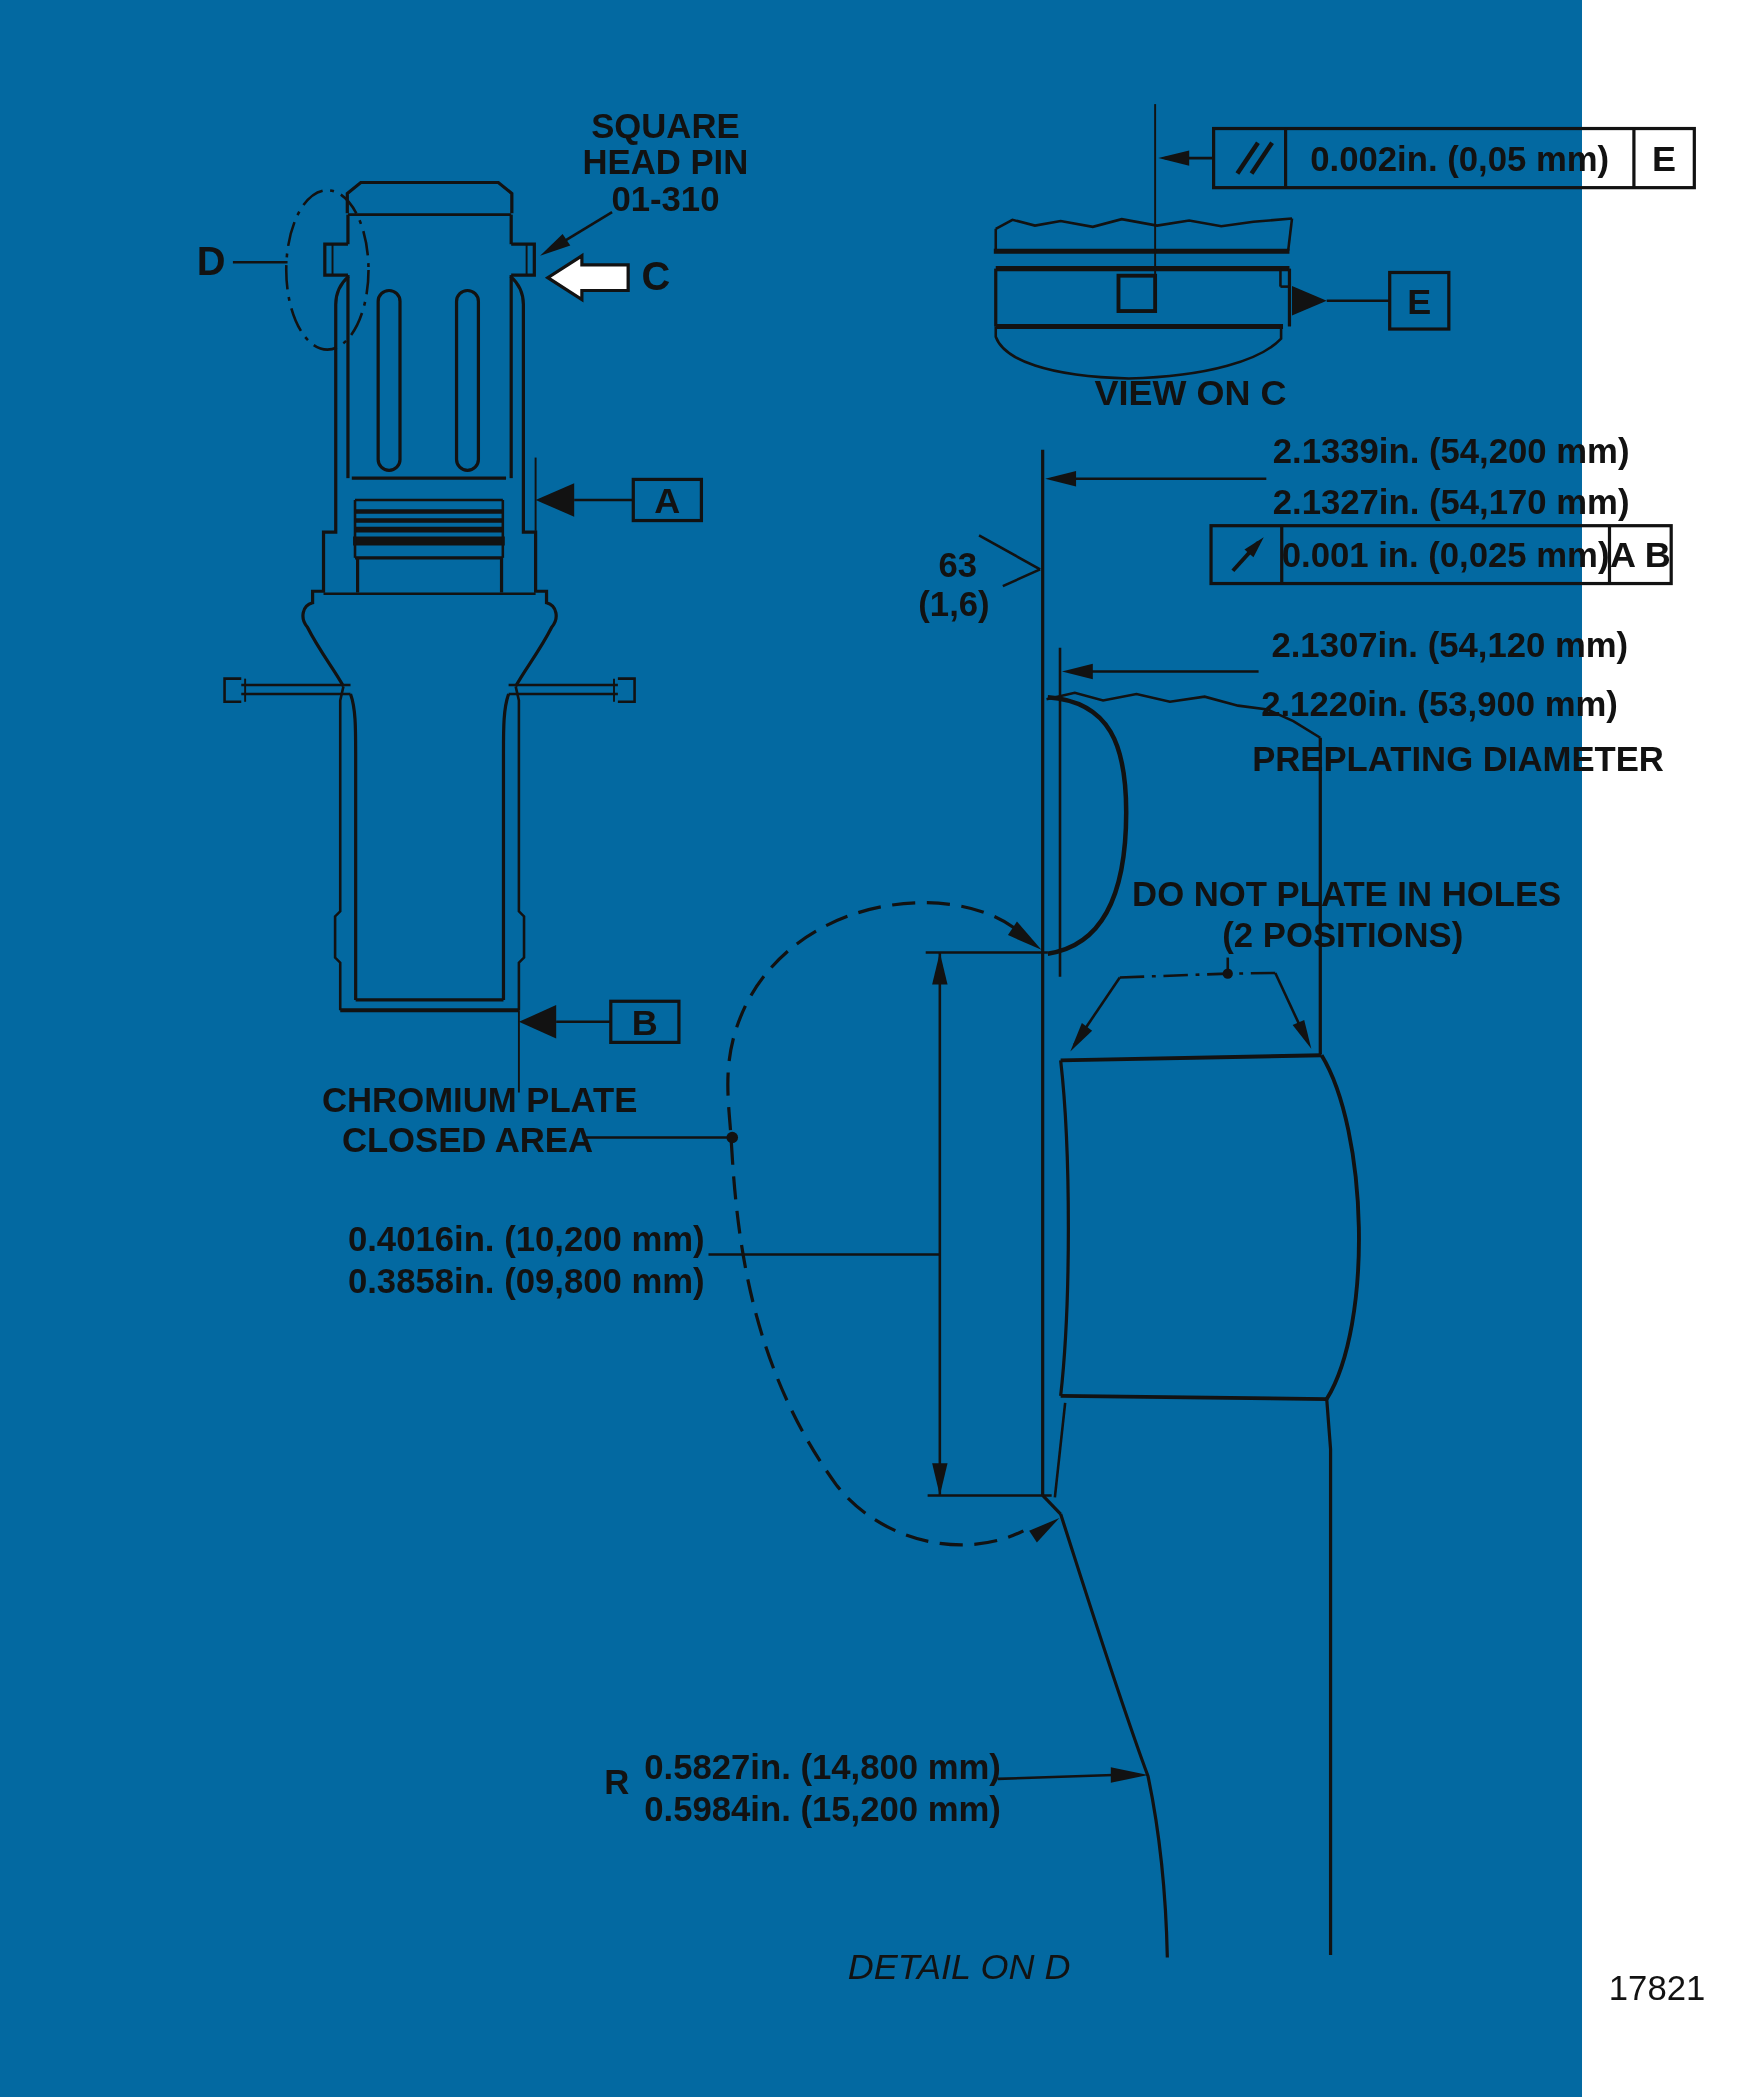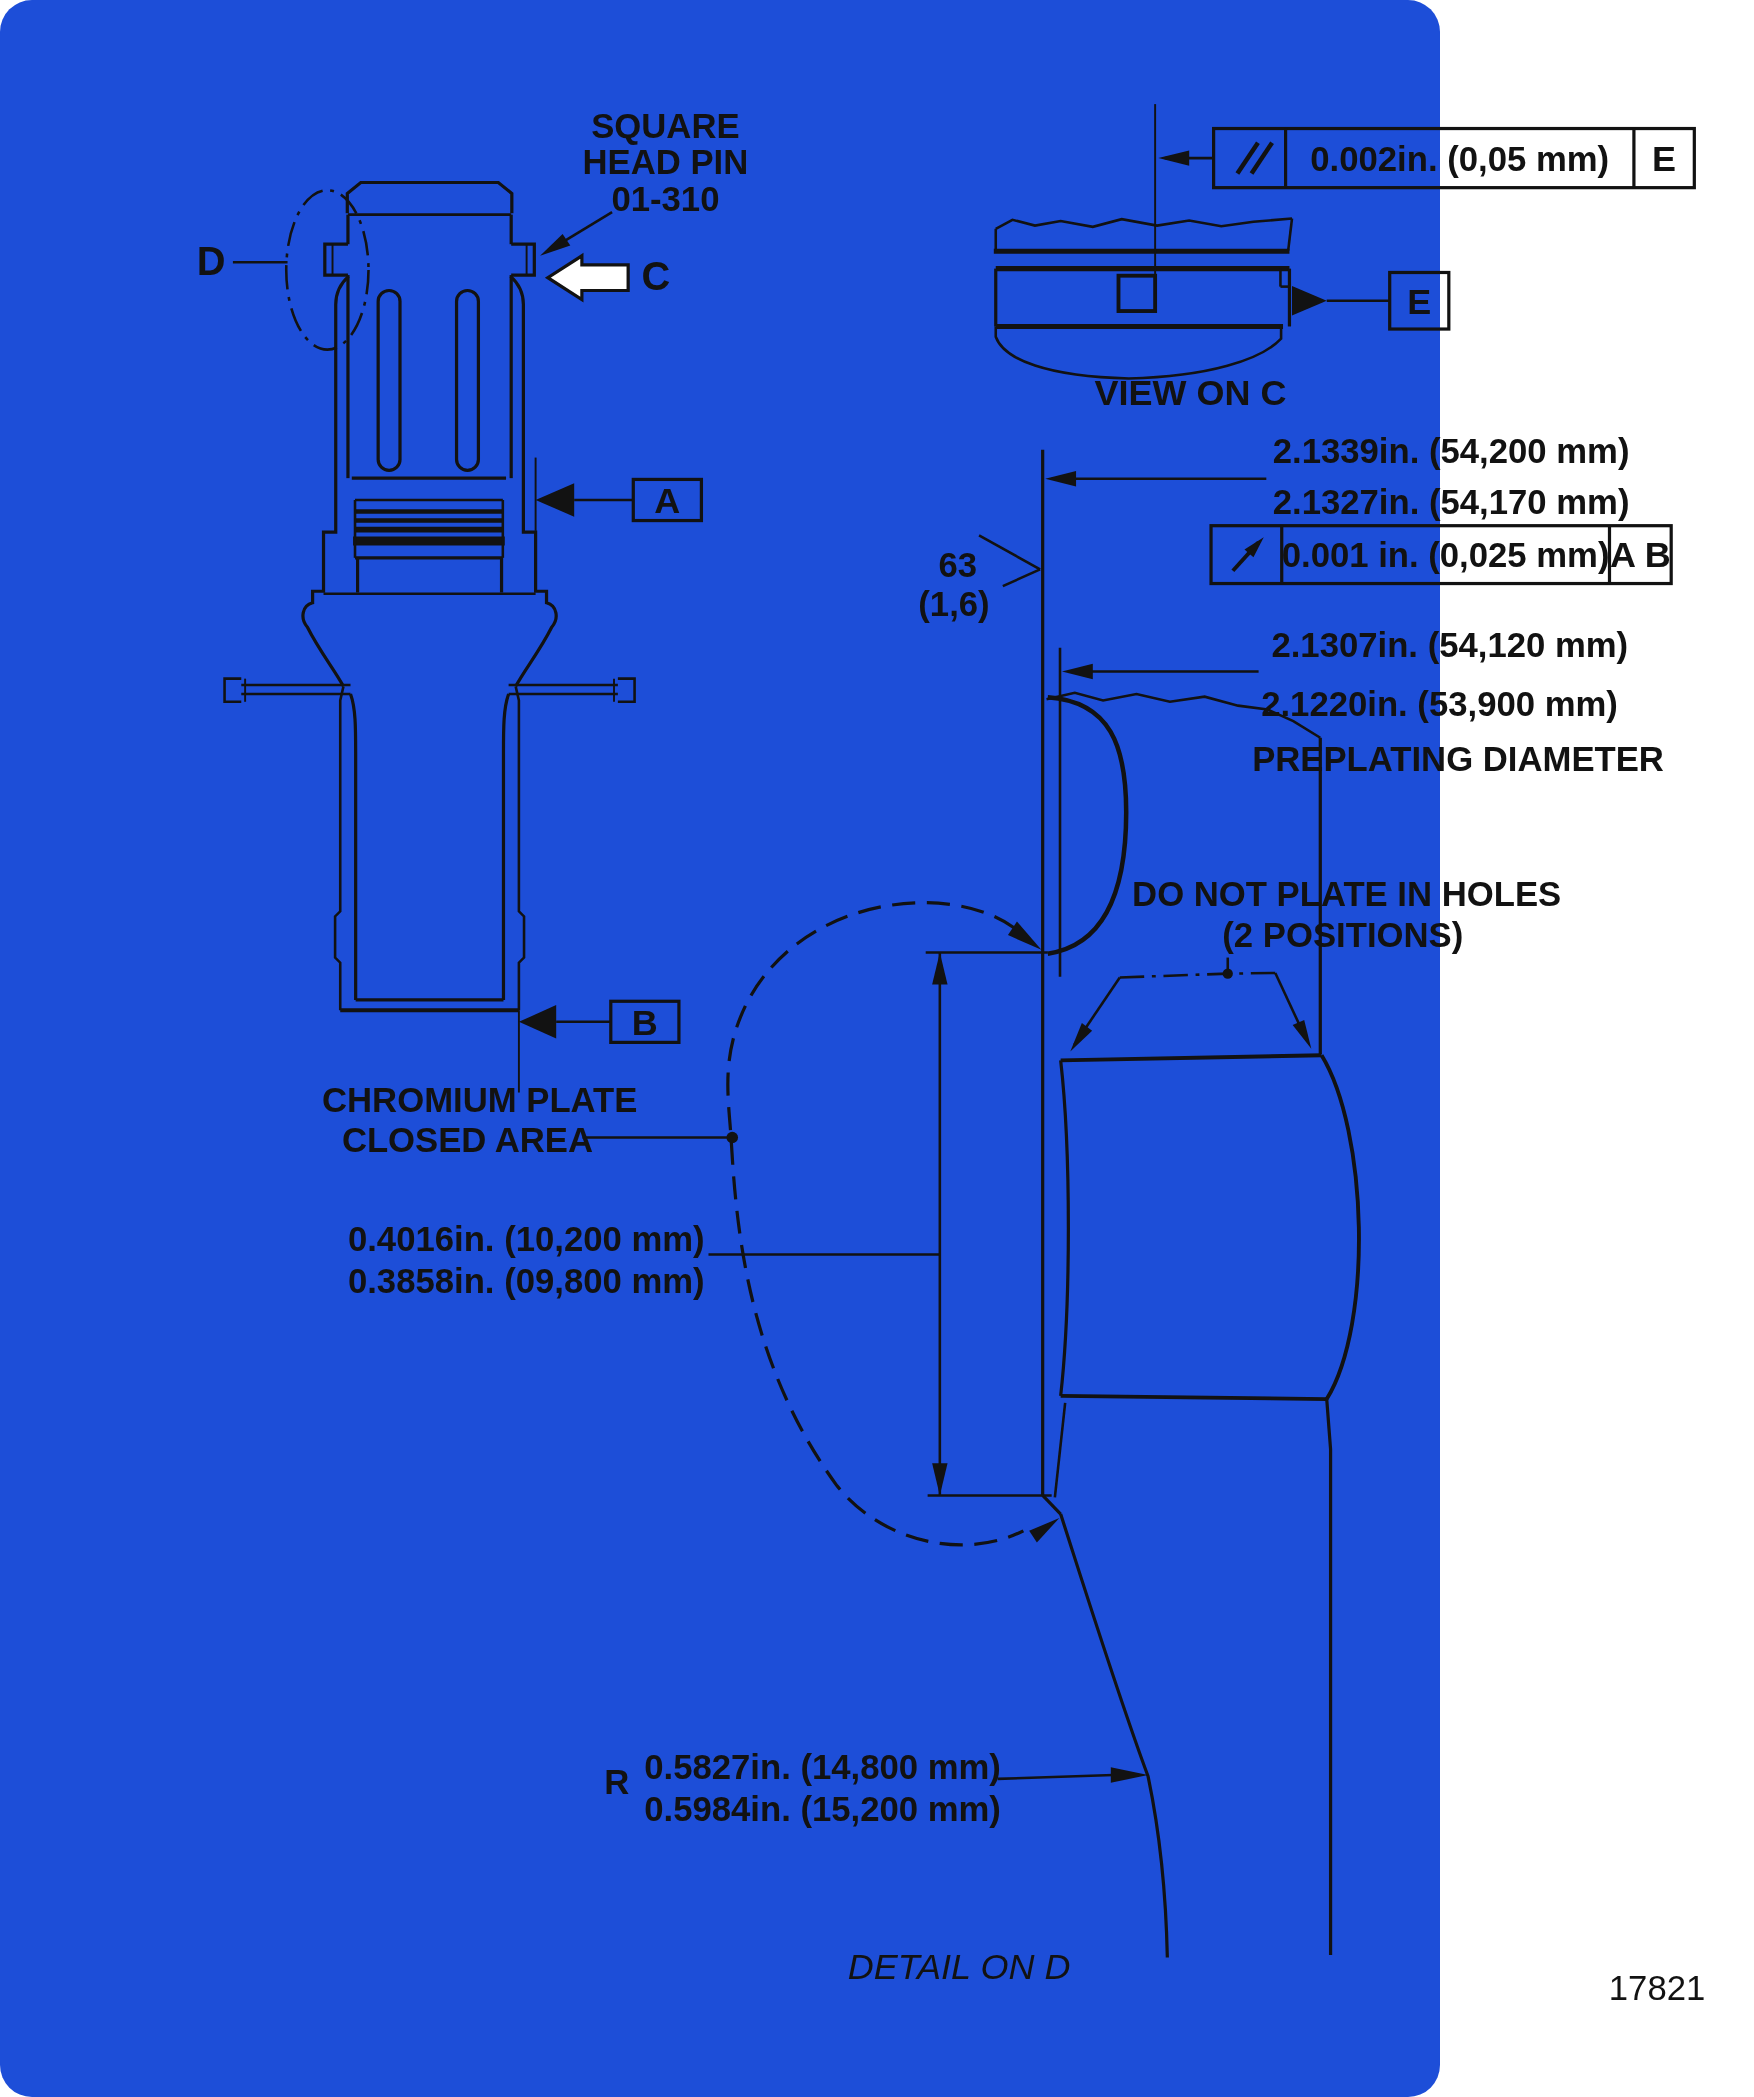--- a/index.html
+++ b/index.html
@@ -1,16 +1,16 @@
 <!DOCTYPE html>
 <html style="font-size:10.3px"><head>
 <meta charset="utf-8">
 <style>
   html,body{margin:0;padding:0;background:#ffffff;}
-  .stage{width:1440px;height:2097px;position:relative;background:#1d4ed8;border-radius:32px;}
+  .stage{width:1582px;height:2097px;position:relative;background:#0369a1;}
   svg{display:block;}
   .ln{stroke:#121212;fill:none;}
   .fillb{fill:#121212;stroke:none;}
   .wh{fill:#ffffff;}
   text{font-family:"Liberation Sans", sans-serif;fill:#121212;}
   .t54{font-size:54px;font-weight:700;}
   .t56{font-size:56px;font-weight:700;}
   .t62{font-size:62px;font-weight:700;}
   .tlite{font-size:56px;font-weight:400;}
   .tnum{font-size:54px;font-weight:400;}

